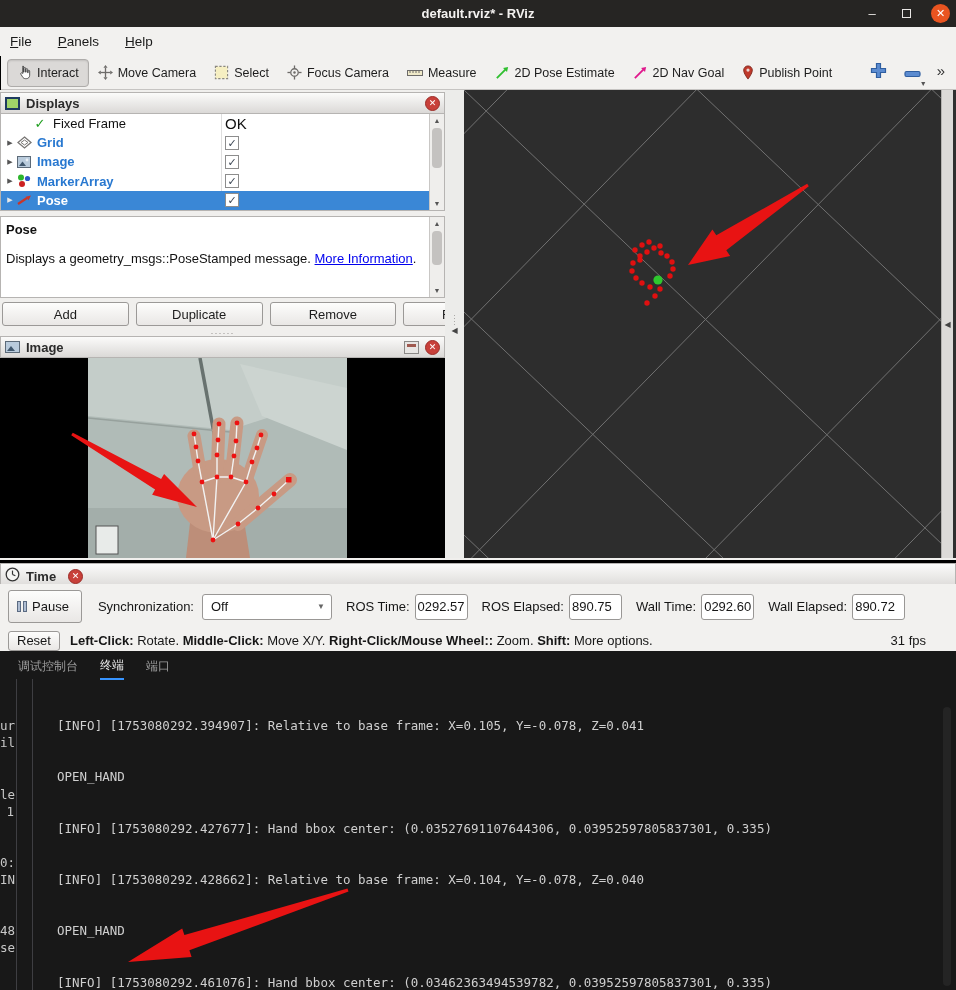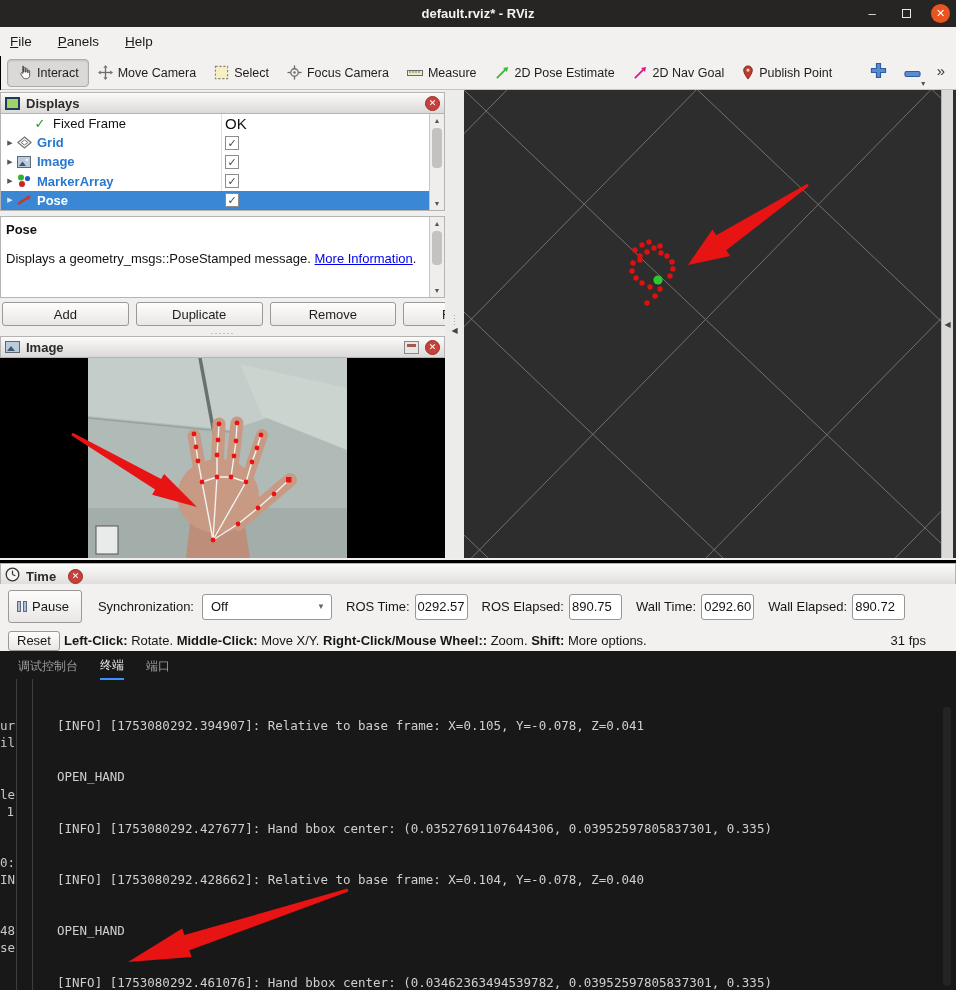--- a/index.html
+++ b/index.html
@@ -117,21 +117,21 @@
     border-radius:3px; display:flex; align-items:center; padding-left:8px; position:relative; }
   .combo .arr { position:absolute; right:6px; font-size:8px; color:#666; }
   .tfield-label { margin-left:14px; white-space:nowrap; }
   .tfield { margin-left:5px; width:53px; height:26px; background:#fff; border:1px solid #999795;
     border-radius:3px; display:flex; align-items:center; padding-left:2px; overflow:hidden; white-space:nowrap; }
 
   .statusrow { position:absolute; left:0; top:629px; width:956px; height:23px; background:#f2f1ef;
     display:flex; align-items:center; font-size:13px; color:#161616; padding:0 8px;justify-content:center; }
   .resetbtn { height:20px; padding:0 8px; background:linear-gradient(#fdfdfc,#e9e7e5);
     border:1px solid #9b9997; border-radius:3px; font-size:13px; display:flex; align-items:center; }
-  .helptext { margin-left:4px; white-space:pre; }
+  .helptext { margin-left:10px; white-space:pre; }
   .fps { margin-left:auto; padding-right:22px; }
 
   
   .terminal { position:absolute; left:0; top:651px; width:956px; height:339px; background:#181818; overflow:hidden; }
   .term-tabs { position:absolute; left:18px; top:4px; height:26px; display:flex; gap:22px;
     font-size:12px; color:#9d9d9d; align-items:center; }
   .term-tab { padding-bottom:4px; }
   .term-tab.active { color:#e7e7e7; border-bottom:2px solid #3794ff; }
   .term-body { position:absolute; left:0; top:28px; right:0; bottom:0;
     font-family:"DejaVu Sans Mono","Liberation Mono",monospace; font-size:12.5px; line-height:17.1px; }

